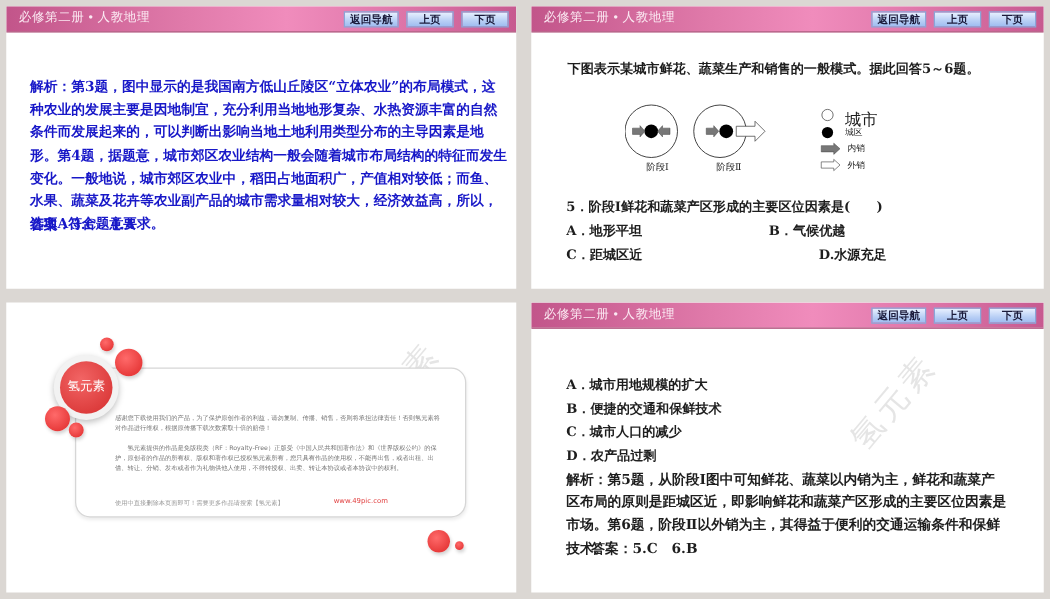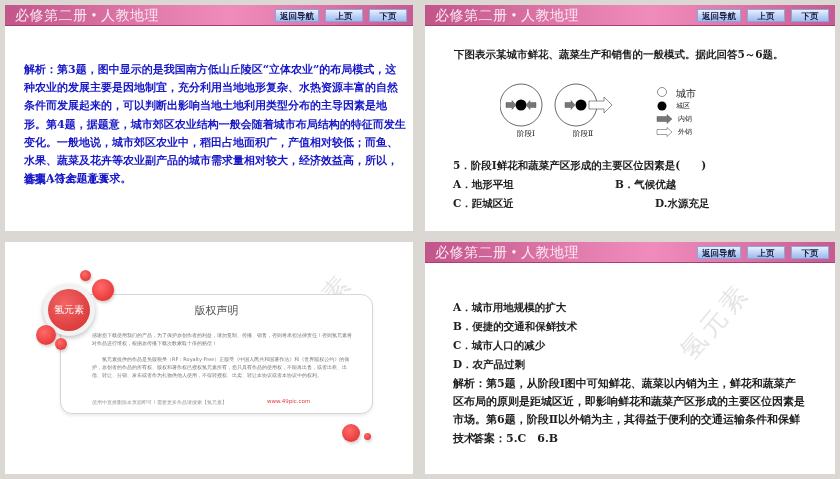--- a/index.html
+++ b/index.html
@@ -19,22 +19,22 @@
     #slide3 { left: 5px; top: 242px; width: 408px; height: 232px; }
     #slide4 { left: 425px; top: 242px; width: 410px; height: 232px; }
 
     .header {
       position: absolute; left: 0; top: 0; right: 0; height: 21px;
       background: linear-gradient(to right, #c2558a 0%, #e07aaa 35%, #f08cbc 55%, #e078ab 75%, #c75a90 100%);
       border-bottom: 1px solid #a8406f;
     }
     .header-title {
       position: absolute; left: 10px; top: 2px;
-      color: #fbe9f2; font-size: 14px; letter-spacing: 0.5px;
-      font-family: Liberation Serif, serif;
+      color: #fbe9f2; font-size: 10px; letter-spacing: 0.5px;
+      font-family: Liberation Sans, sans-serif;
     }
     .nav-btns { position: absolute; right: 6px; top: 4px; display: flex; gap: 6px; }
     .nav-btn {
       height: 13px; font-size: 8.5px; line-height: 13px; text-align: center;
       color: #1a1a3a; font-weight: bold; cursor: pointer;
       background: linear-gradient(to bottom, #e8f0ff 0%, #b8cff5 60%, #9fbcf0 100%);
       border: 1px solid #8aa6d8;
     }
     .nav-btn.wide { width: 44px; }
     .nav-btn.small { width: 38px; font-weight: bold; }
@@ -115,36 +115,35 @@
     <polygon points="65,23.5 71,23.5 71,21.5 75,26 71,30.5 71,28.5 65,28.5" fill="#777" stroke="#444" stroke-width="0.4"></polygon>
     <polygon points="89,22 104,22 104,18 112,26 104,34 104,30 89,30" fill="#fff" stroke="#444" stroke-width="0.6"></polygon>
 
     <circle cx="162" cy="13" r="4.5" fill="#fff" stroke="#444" stroke-width="0.6"></circle>
     <circle cx="162" cy="27" r="4.5" fill="#000"></circle>
     <polygon points="157,37.5 167,37.5 167,35.5 172,40 167,44.5 167,42.5 157,42.5" fill="#777" stroke="#444" stroke-width="0.4"></polygon>
     <polygon points="157,50.5 167,50.5 167,48.5 172,53 167,57.5 167,55.5 157,55.5" fill="#fff" stroke="#444" stroke-width="0.5"></polygon>
   </svg>
   <span class="q-line" style="left:92px; top:124px; font-size:7.5px; font-weight:normal;">阶段Ⅰ</span>
   <span class="q-line" style="left:148px; top:124px; font-size:7.5px; font-weight:normal;">阶段Ⅱ</span>
-  <span class="q-line" style="left:251px; top:82px; font-size:10px; font-weight:normal;">城市</span>
+  <span class="q-line" style="left:251px; top:82px; font-size:13px; font-weight:normal;">城市</span>
   <span class="q-line" style="left:251px; top:96px; font-size:7px; font-weight:normal;">城区</span>
   <span class="q-line" style="left:253px; top:109px; font-size:7px; font-weight:normal;">内销</span>
   <span class="q-line" style="left:253px; top:122px; font-size:7px; font-weight:normal;">外销</span>
 
   <div class="q-line" style="left:28px; top:154px;">5．阶段Ⅰ鲜花和蔬菜产区形成的主要区位因素是(　　)</div>
   <div class="q-line" style="left:28px; top:173px;">A．地形平坦</div>
   <div class="q-line" style="left:190px; top:173px;">B．气候优越</div>
   <div class="q-line" style="left:28px; top:192px;">C．距城区近</div>
   <div class="q-line" style="left:230px; top:192px;">D.水源充足</div>
 </div>
 
 <div class="slide" id="slide3">
   <div class="watermark" style="left:268px; top:52px;">氢元素</div>
   <div class="cr-box">
-    <div class="cr-title">版权声明</div>
     <div class="cr-para" style="top:36px;">感谢您下载使用我们的产品，为了保护原创作者的利益，请勿复制、传播、销售，否则将承担法律责任！否则氢元素将对作品进行维权，根据原传播下载次数索取十倍的赔偿！</div>
     <div class="cr-para" style="top:60px; text-indent:10px;">氢元素提供的作品是免版税类（RF：Royalty-Free）正版受《中国人民共和国著作法》和《世界版权公约》的保护，原创者的作品的所有权、版权和著作权已授权氢元素所有，您只具有作品的使用权，不能再出售，或者出租、出借、转让、分销、发布或者作为礼物供他人使用，不得转授权、出卖、转让本协议或者本协议中的权利。</div>
     <div class="cr-foot">使用中直接删除本页面即可！需要更多作品请搜索【氢元素】</div>
     <div class="cr-url">www.49pic.com</div>
   </div>
   <div class="dot" style="left:75px; top:28px; width:11px; height:11px;"></div>
   <div class="dot" style="left:87px; top:37px; width:22px; height:22px;"></div>
   <div class="logo-ring">
     <div class="logo-core">氢元素</div>
   </div>

